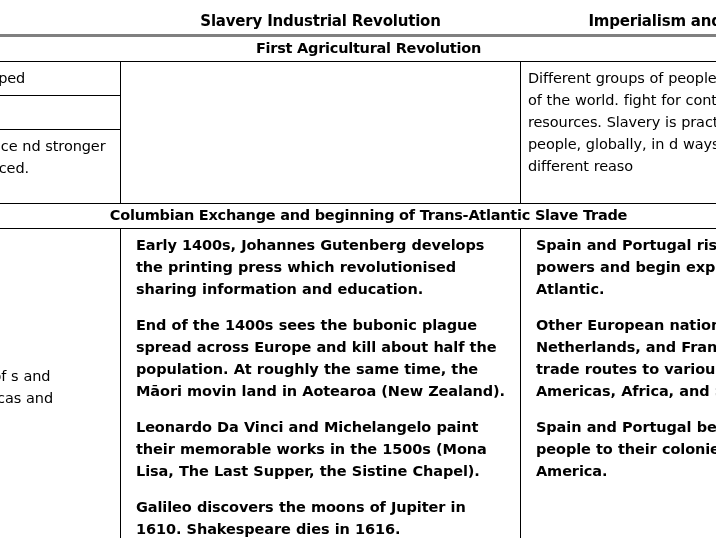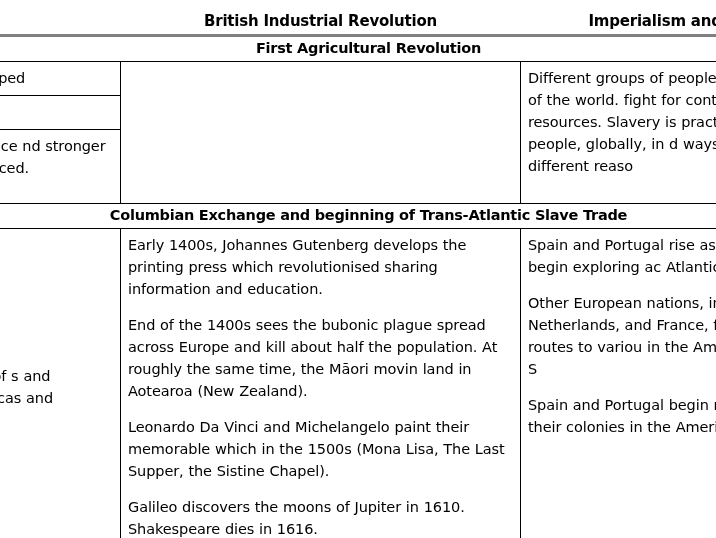--- a/index.html
+++ b/index.html
@@ -75,21 +75,22 @@
     border: 1.2px solid #000000;
     padding: 5px 7px 6px 7px;
     vertical-align: top;
     font-size: 14.5px;
     line-height: 1.52;
     letter-spacing: -0.1px;
     word-spacing: 0.3px;
     background: #ffffff;
   }
   td.cell p {
-    margin: 0 0 14px 0;
+    margin: 0 0 14px 8px;
+    font-weight: bold;
   }
   td.cell p:last-child {
     margin-bottom: 0;
   }
   td.cell.empty {
     padding: 0;
   }
 
   
   td.cell.mid {
@@ -107,21 +108,21 @@
   <table id="doc-table">
     <colgroup>
       <col class="c1">
       <col class="c2">
       <col class="c3">
     </colgroup>
 
     <thead>
       <tr class="header-row">
         <th class="blank-head"></th>
-        <th>British Industrial Revolution</th>
+        <th>Slavery Industrial Revolution</th>
         <th>Imperialism and Slavery</th>
       </tr>
     </thead>
 
     <tbody>
 
       <tr class="banner-row">
         <td colspan="3">First Agricultural Revolution</td>
       </tr>
 
@@ -142,21 +143,21 @@
       <tr class="banner-row">
         <td colspan="3">Columbian Exchange and beginning of Trans-Atlantic Slave Trade</td>
       </tr>
 
       <tr>
         <td class="cell mid">nse exchange of s and diseases Americas and</td>
 
         <td class="cell">
           <p>Early 1400s, Johannes Gutenberg develops the printing press which revolutionised sharing information and education.</p>
           <p>End of the 1400s sees the bubonic plague spread across Europe and kill about half the population. At roughly the same time, the Māori movin land in Aotearoa (New Zealand).</p>
-          <p>Leonardo Da Vinci and Michelangelo paint their memorable which in the 1500s (Mona Lisa, The Last Supper, the Sistine Chapel).</p>
+          <p>Leonardo Da Vinci and Michelangelo paint their memorable works in the 1500s (Mona Lisa, The Last Supper, the Sistine Chapel).</p>
           <p>Galileo discovers the moons of Jupiter in 1610. Shakespeare dies in 1616.</p>
         </td>
 
         <td class="cell">
           <p>Spain and Portugal rise as maj powers and begin exploring ac Atlantic.</p>
           <p>Other European nations, includ the Netherlands, and France, f develop trade routes to variou in the Americas, Africa, and S</p>
           <p>Spain and Portugal begin movin people to their colonies in the America.</p>
         </td>
       </tr>
 

